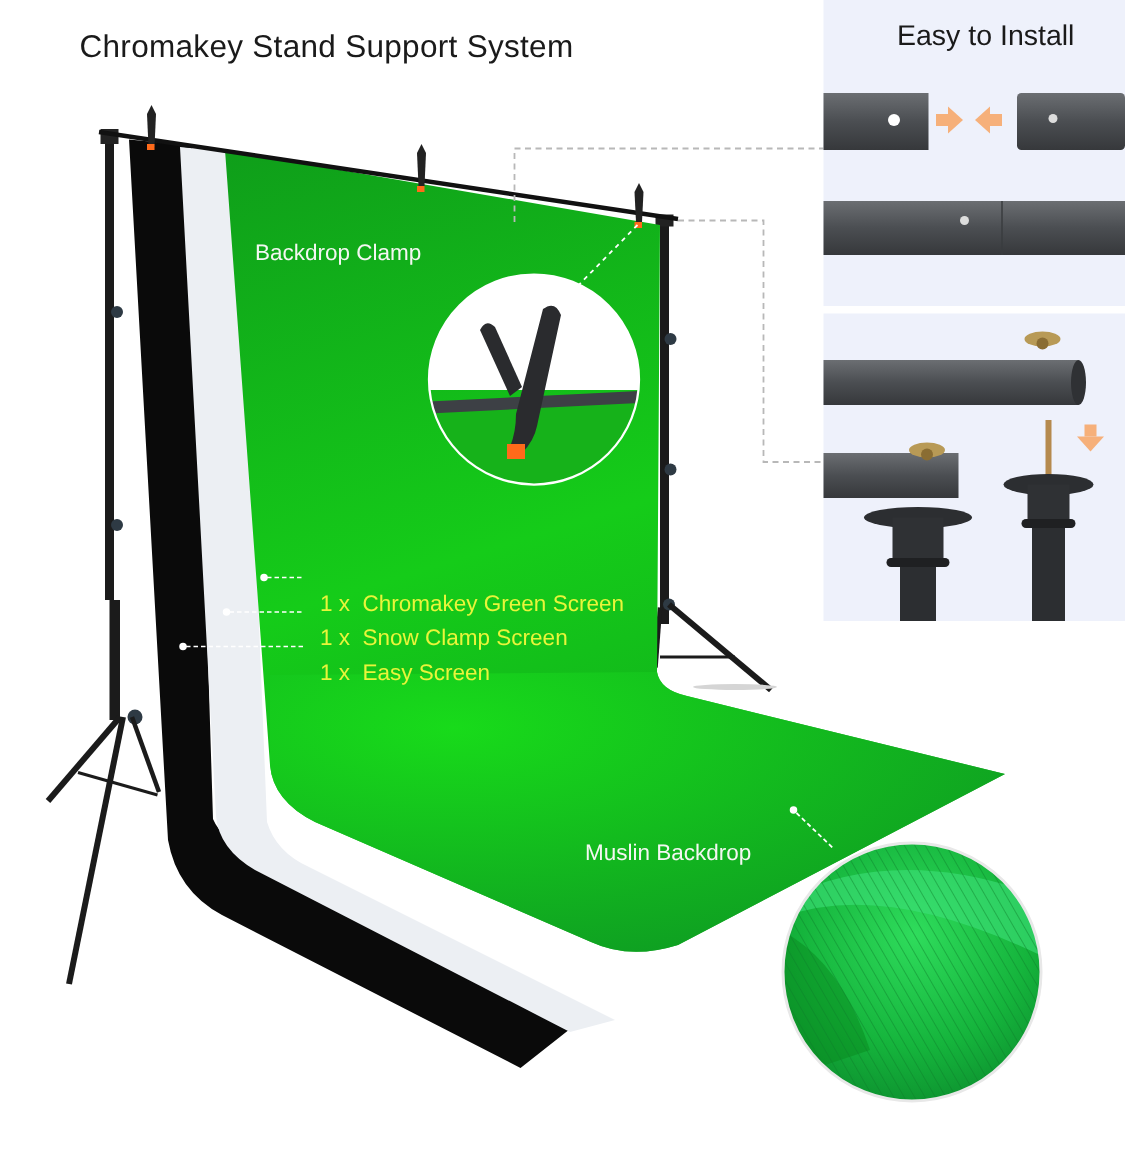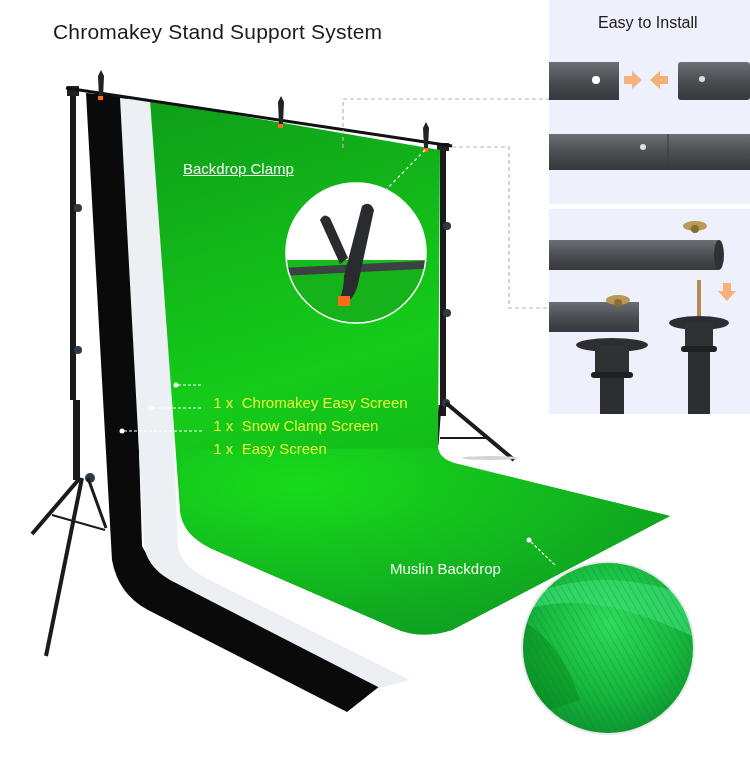--- a/index.html
+++ b/index.html
@@ -1,20 +1,20 @@
 <!DOCTYPE html>
 <html><head>
 <meta charset="utf-8">
 <style>
   html, body { margin: 0; padding: 0; background: #ffffff; }
   body { width: 750px; height: 776px; position: relative; overflow: hidden;
          font-family: "Liberation Sans", sans-serif; }
   #stage { position: absolute; left: 0; top: 0; width: 750px; height: 776px; }
   .title { position: absolute; left: 53px; top: 20px; font-size: 21px; color: #1a1a1a; letter-spacing: 0.2px; }
-  .panel-title { position: absolute; left: 598px; top: 14px; font-size: 16px; color: #1a1a1a; }
+  .panel-title { position: absolute; left: 598px; top: 14px; font-size: 19px; color: #1a1a1a; }
   .label-white { position: absolute; color: #f4f7f2; font-size: 15px; }
   .label-yellow { position: absolute; color: #e9f53a; font-size: 15px; white-space: pre; }
 </style>
 </head>
 <body>
 
 <svg id="stage" viewBox="0 0 750 776" xmlns="http://www.w3.org/2000/svg">
   <defs>
     <linearGradient id="gGreen" x1="0" y1="0" x2="0.3" y2="1">
       <stop offset="0" stop-color="#0f9e1a"></stop>
@@ -175,24 +175,24 @@
     <g>
       <rect x="723" y="283" width="8" height="8" fill="#f6b07a"></rect>
       <polygon points="718,291 736,291 727,301" fill="#f6b07a"></polygon>
     </g>
   </g>
 </svg>
 
 <div class="title">Chromakey Stand Support System</div>
 <div class="panel-title">Easy to Install</div>
 
-<div class="label-white" style="left:183px; top:160px;text-decoration:underline;">Backdrop Clamp</div>
+<div class="label-white" style="left:170px; top:160px;">Backdrop Clamp</div>
 <div class="label-white" style="left:390px; top:560px;">Muslin Backdrop</div>
 
 <div class="label-yellow" style="left:205px; top:377px;">
-  <span>1 x</span>&nbsp;&nbsp;<span>Chromakey Easy Screen</span>
+  <span>1 x</span>&nbsp;&nbsp;<span>Chromakey Green Screen</span>
 </div>
 <div class="label-yellow" style="left:205px; top:400px;">
   <span>1 x</span>&nbsp;&nbsp;<span>Snow Clamp Screen</span>
 </div>
 <div class="label-yellow" style="left:205px; top:423px;">
   <span>1 x</span>&nbsp;&nbsp;<span>Easy Screen</span>
 </div>
 
 </body></html>

